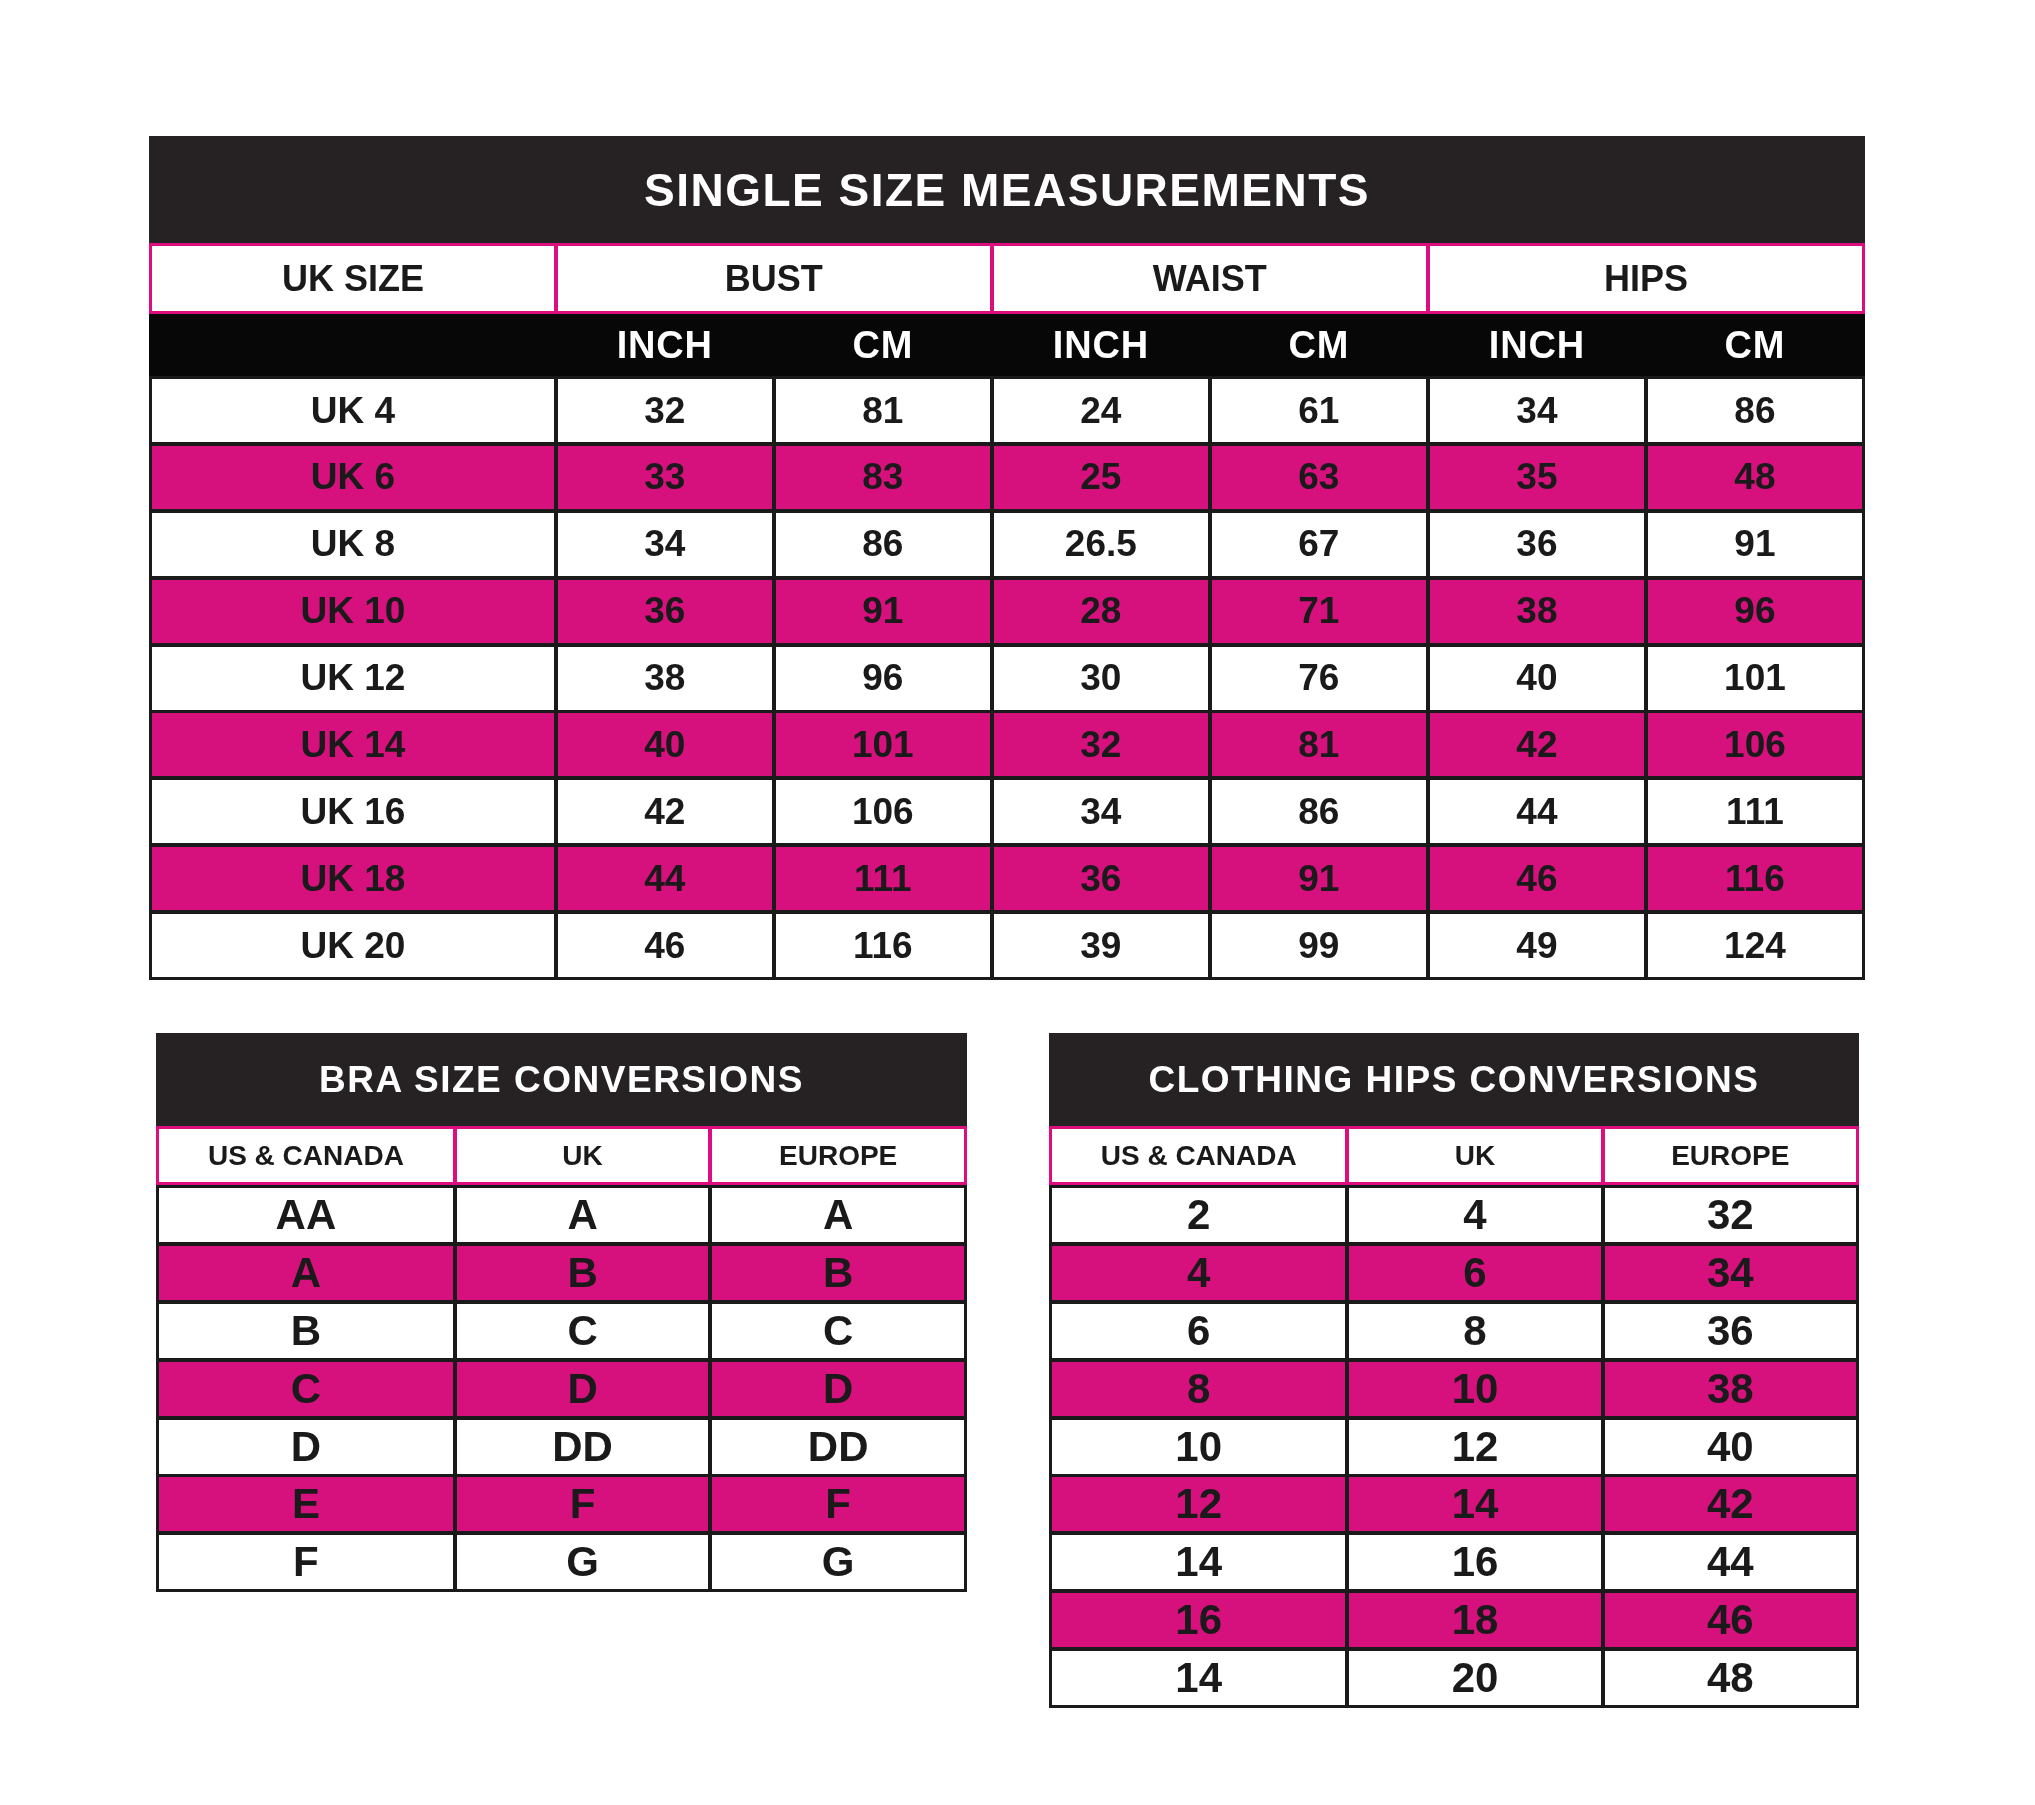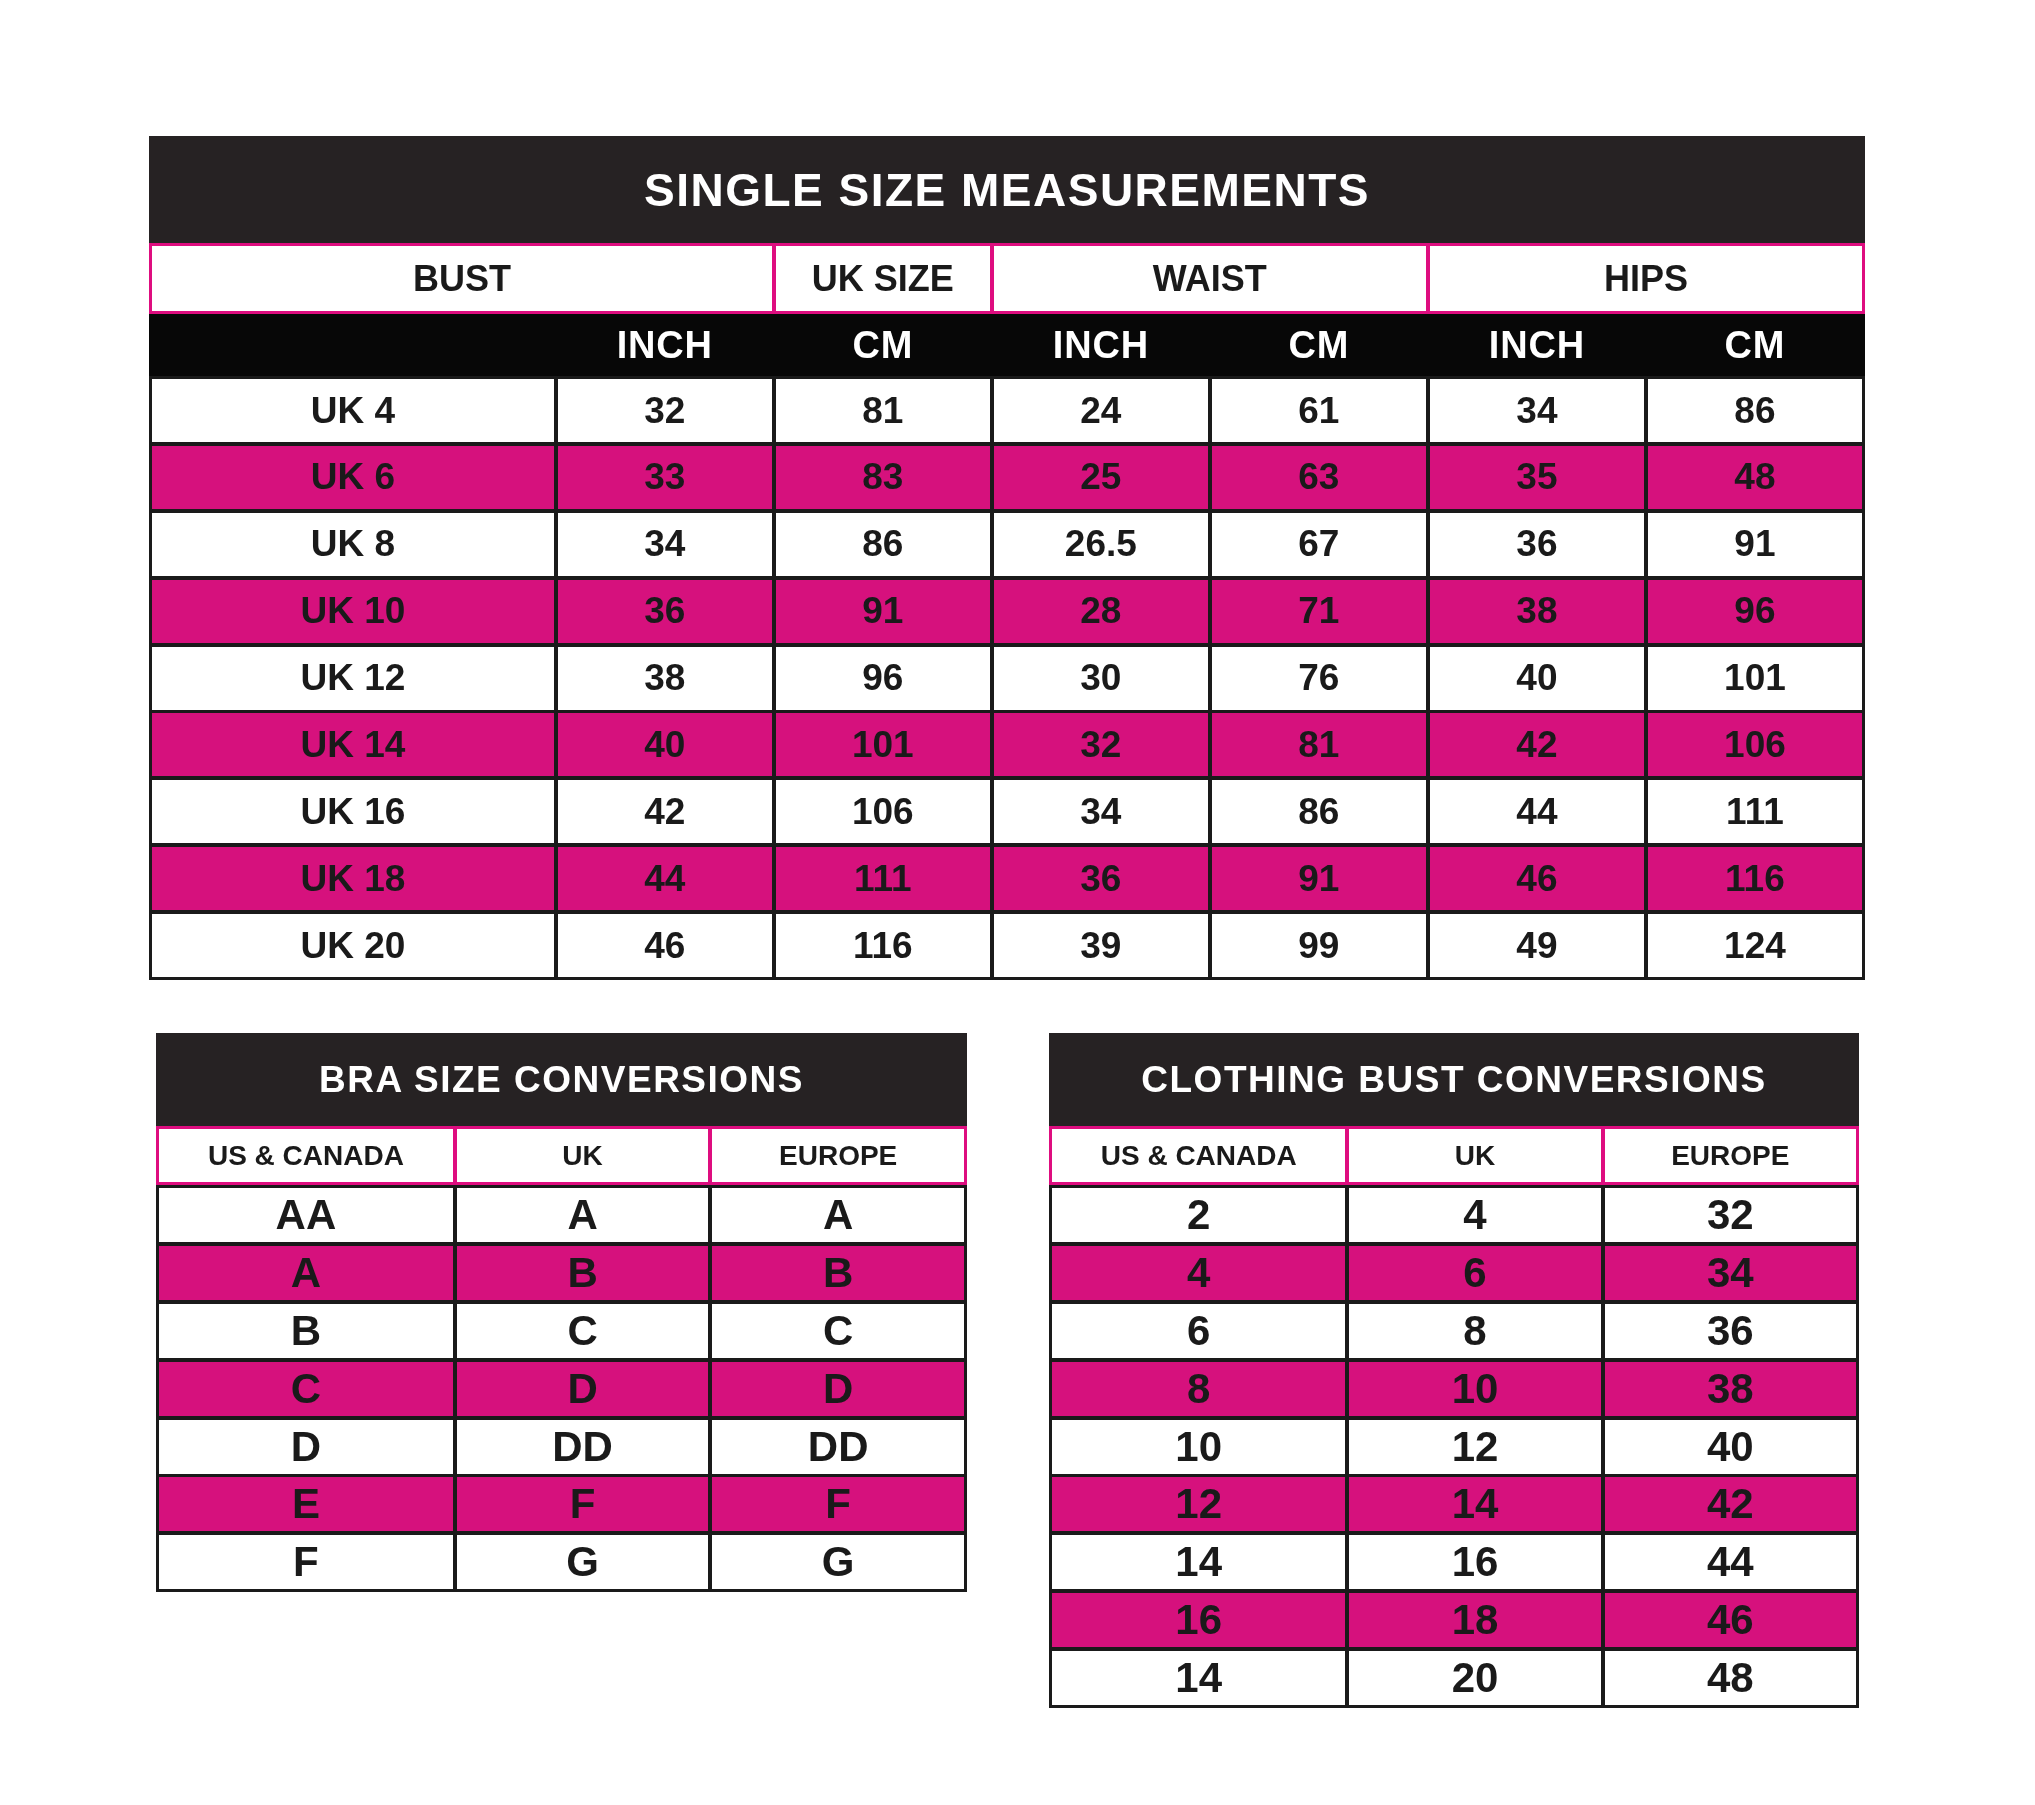--- a/index.html
+++ b/index.html
@@ -82,22 +82,22 @@
 </style>
 </head>
 <body>
 
 <div class="page">
 
   <div class="tbl main-tbl">
     <div class="title-bar">SINGLE SIZE MEASUREMENTS</div>
 
     <div class="head-row">
+      <div class="hcell">UK SIZE</div>
       <div class="hcell span2">BUST</div>
-      <div class="hcell">UK SIZE</div>
       <div class="hcell span2">WAIST</div>
       <div class="hcell span2">HIPS</div>
     </div>
 
     <div class="sub-row">
       <div class="ucell"></div>
       <div class="ucell">INCH</div>
       <div class="ucell">CM</div>
       <div class="ucell">INCH</div>
       <div class="ucell">CM</div>
@@ -248,21 +248,21 @@
 
         <div class="row">
           <div>F</div>
           <div>G</div>
           <div>G</div>
         </div>
       </div>
   </div>
 
   <div class="tbl clo-tbl">
-    <div class="title-bar">CLOTHING BUST CONVERSIONS</div>
+    <div class="title-bar">CLOTHING HIPS CONVERSIONS</div>
 
     <div class="head-row">
       <div class="hcell">US &amp; CANADA</div>
       <div class="hcell">UK</div>
       <div class="hcell">EUROPE</div>
     </div>
 
     <div class="body-rows">
 
         <div class="row">

